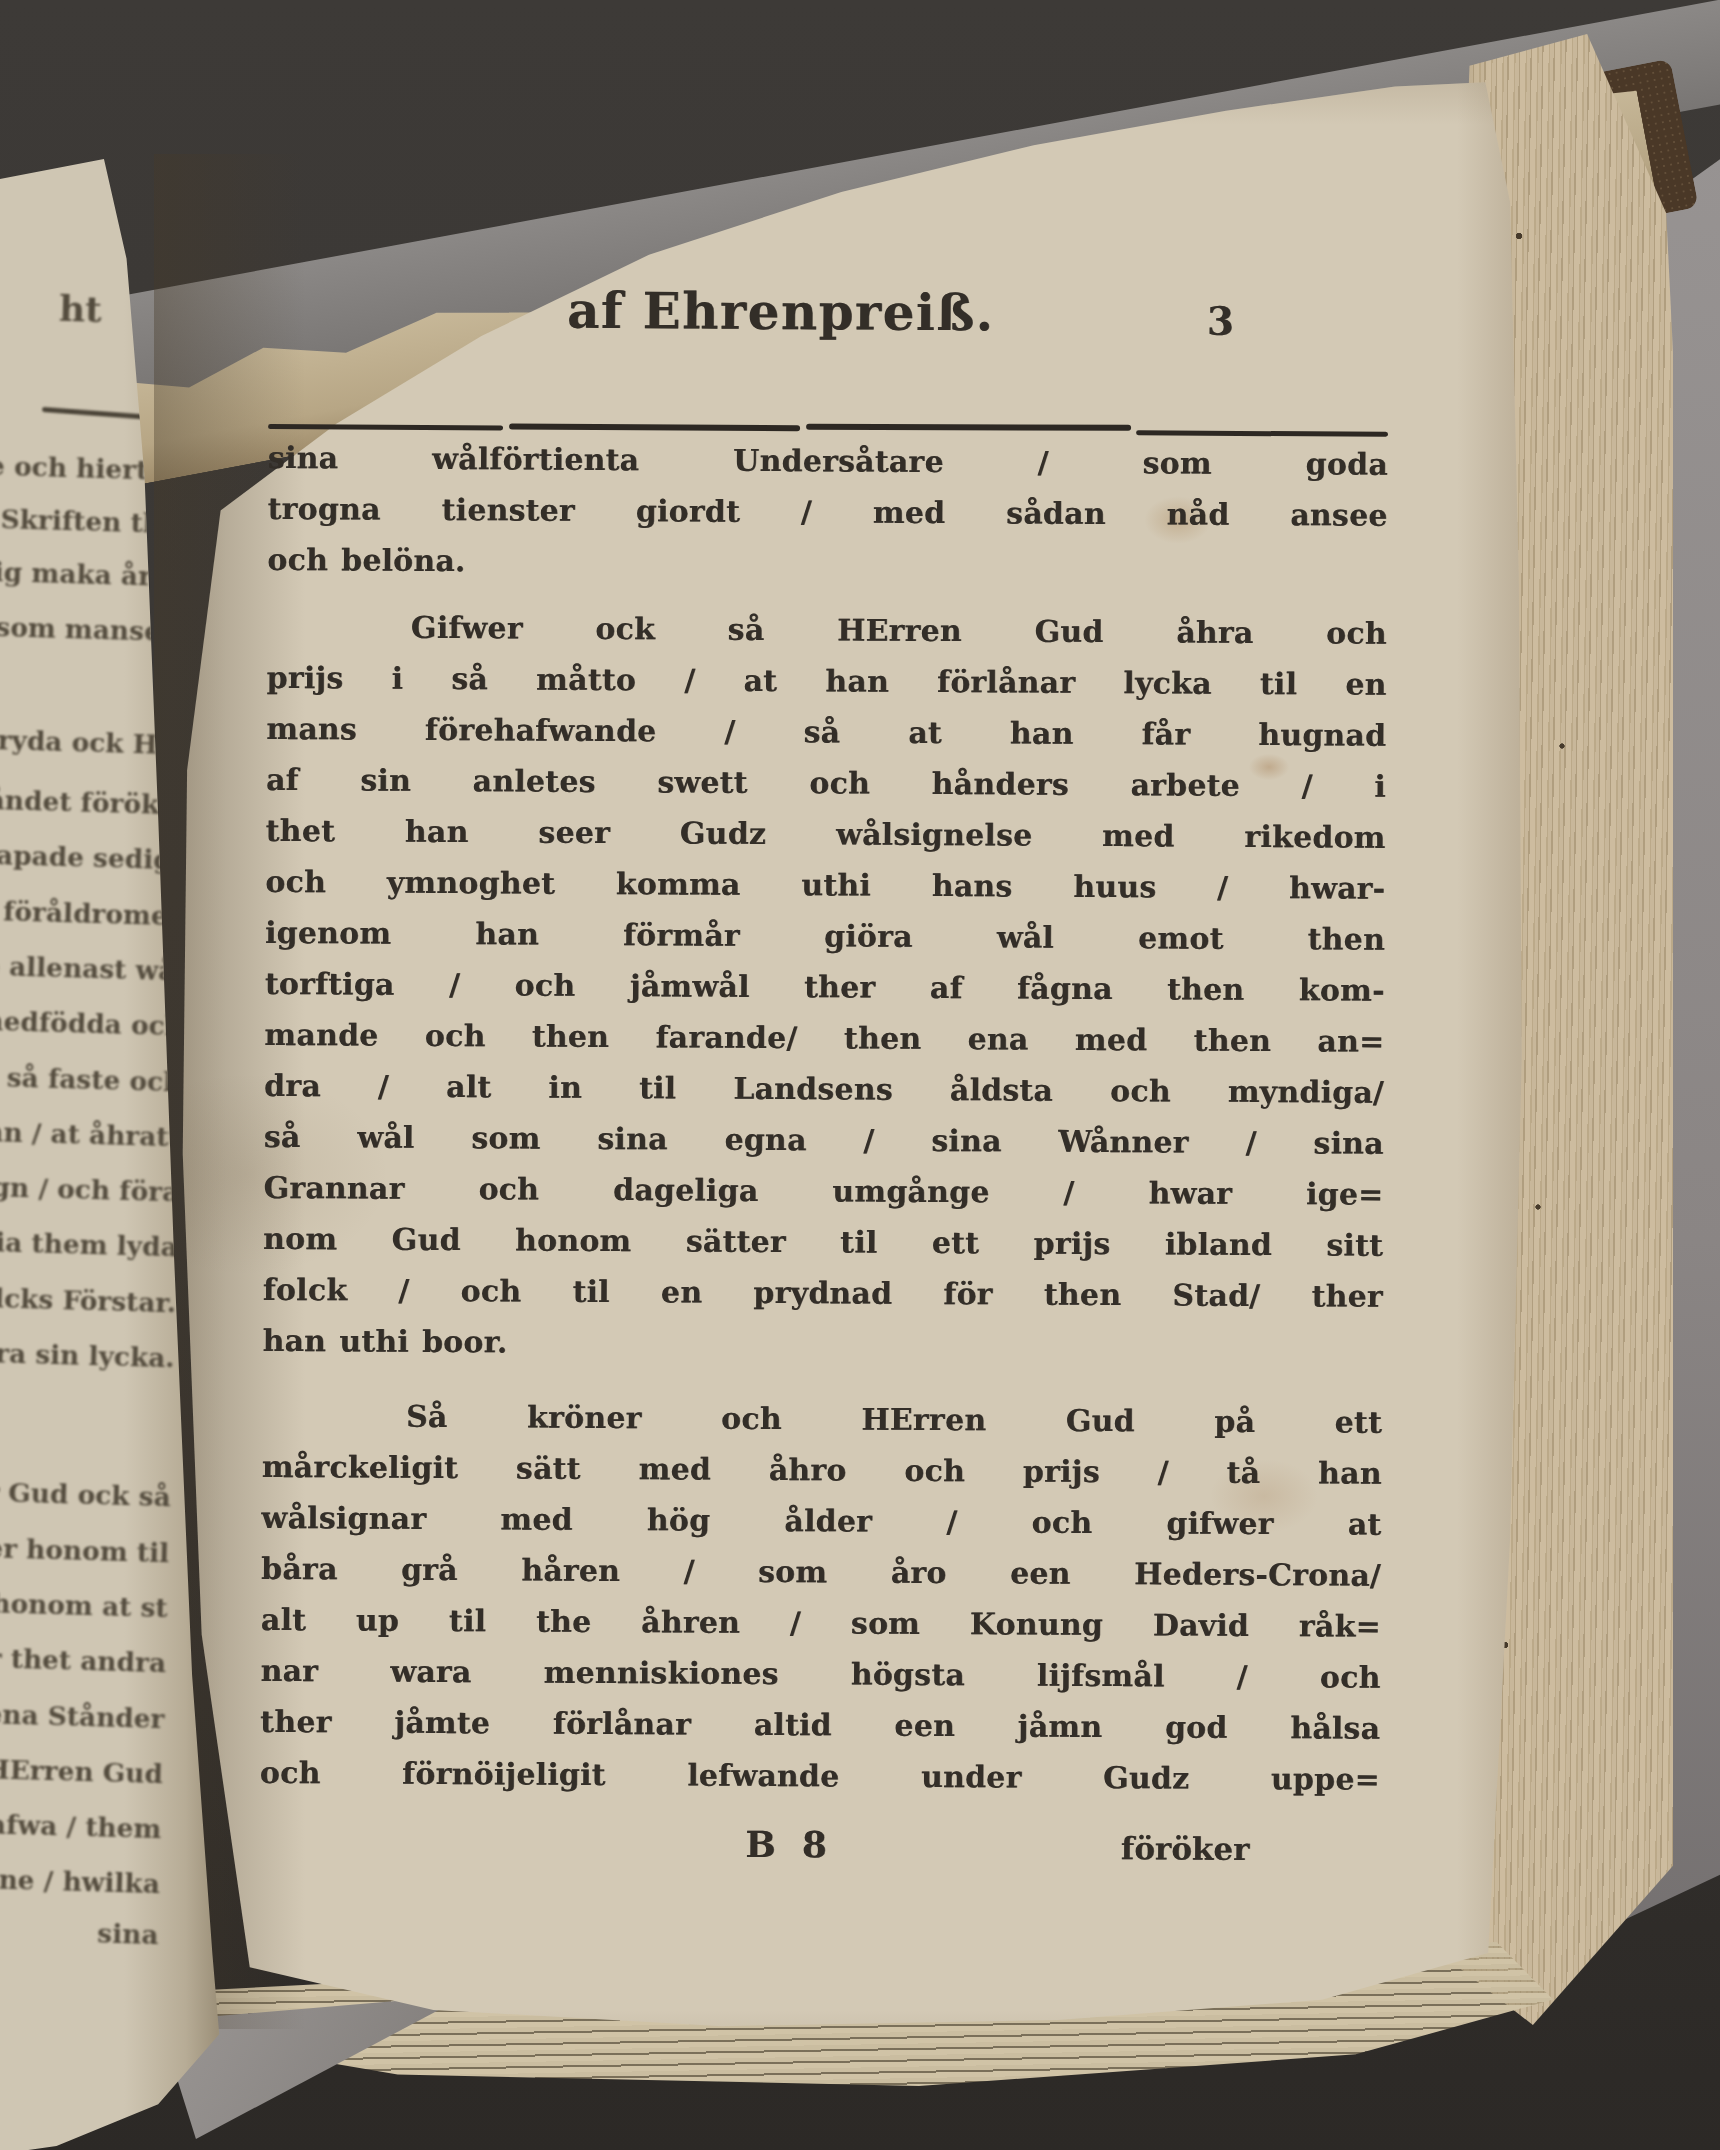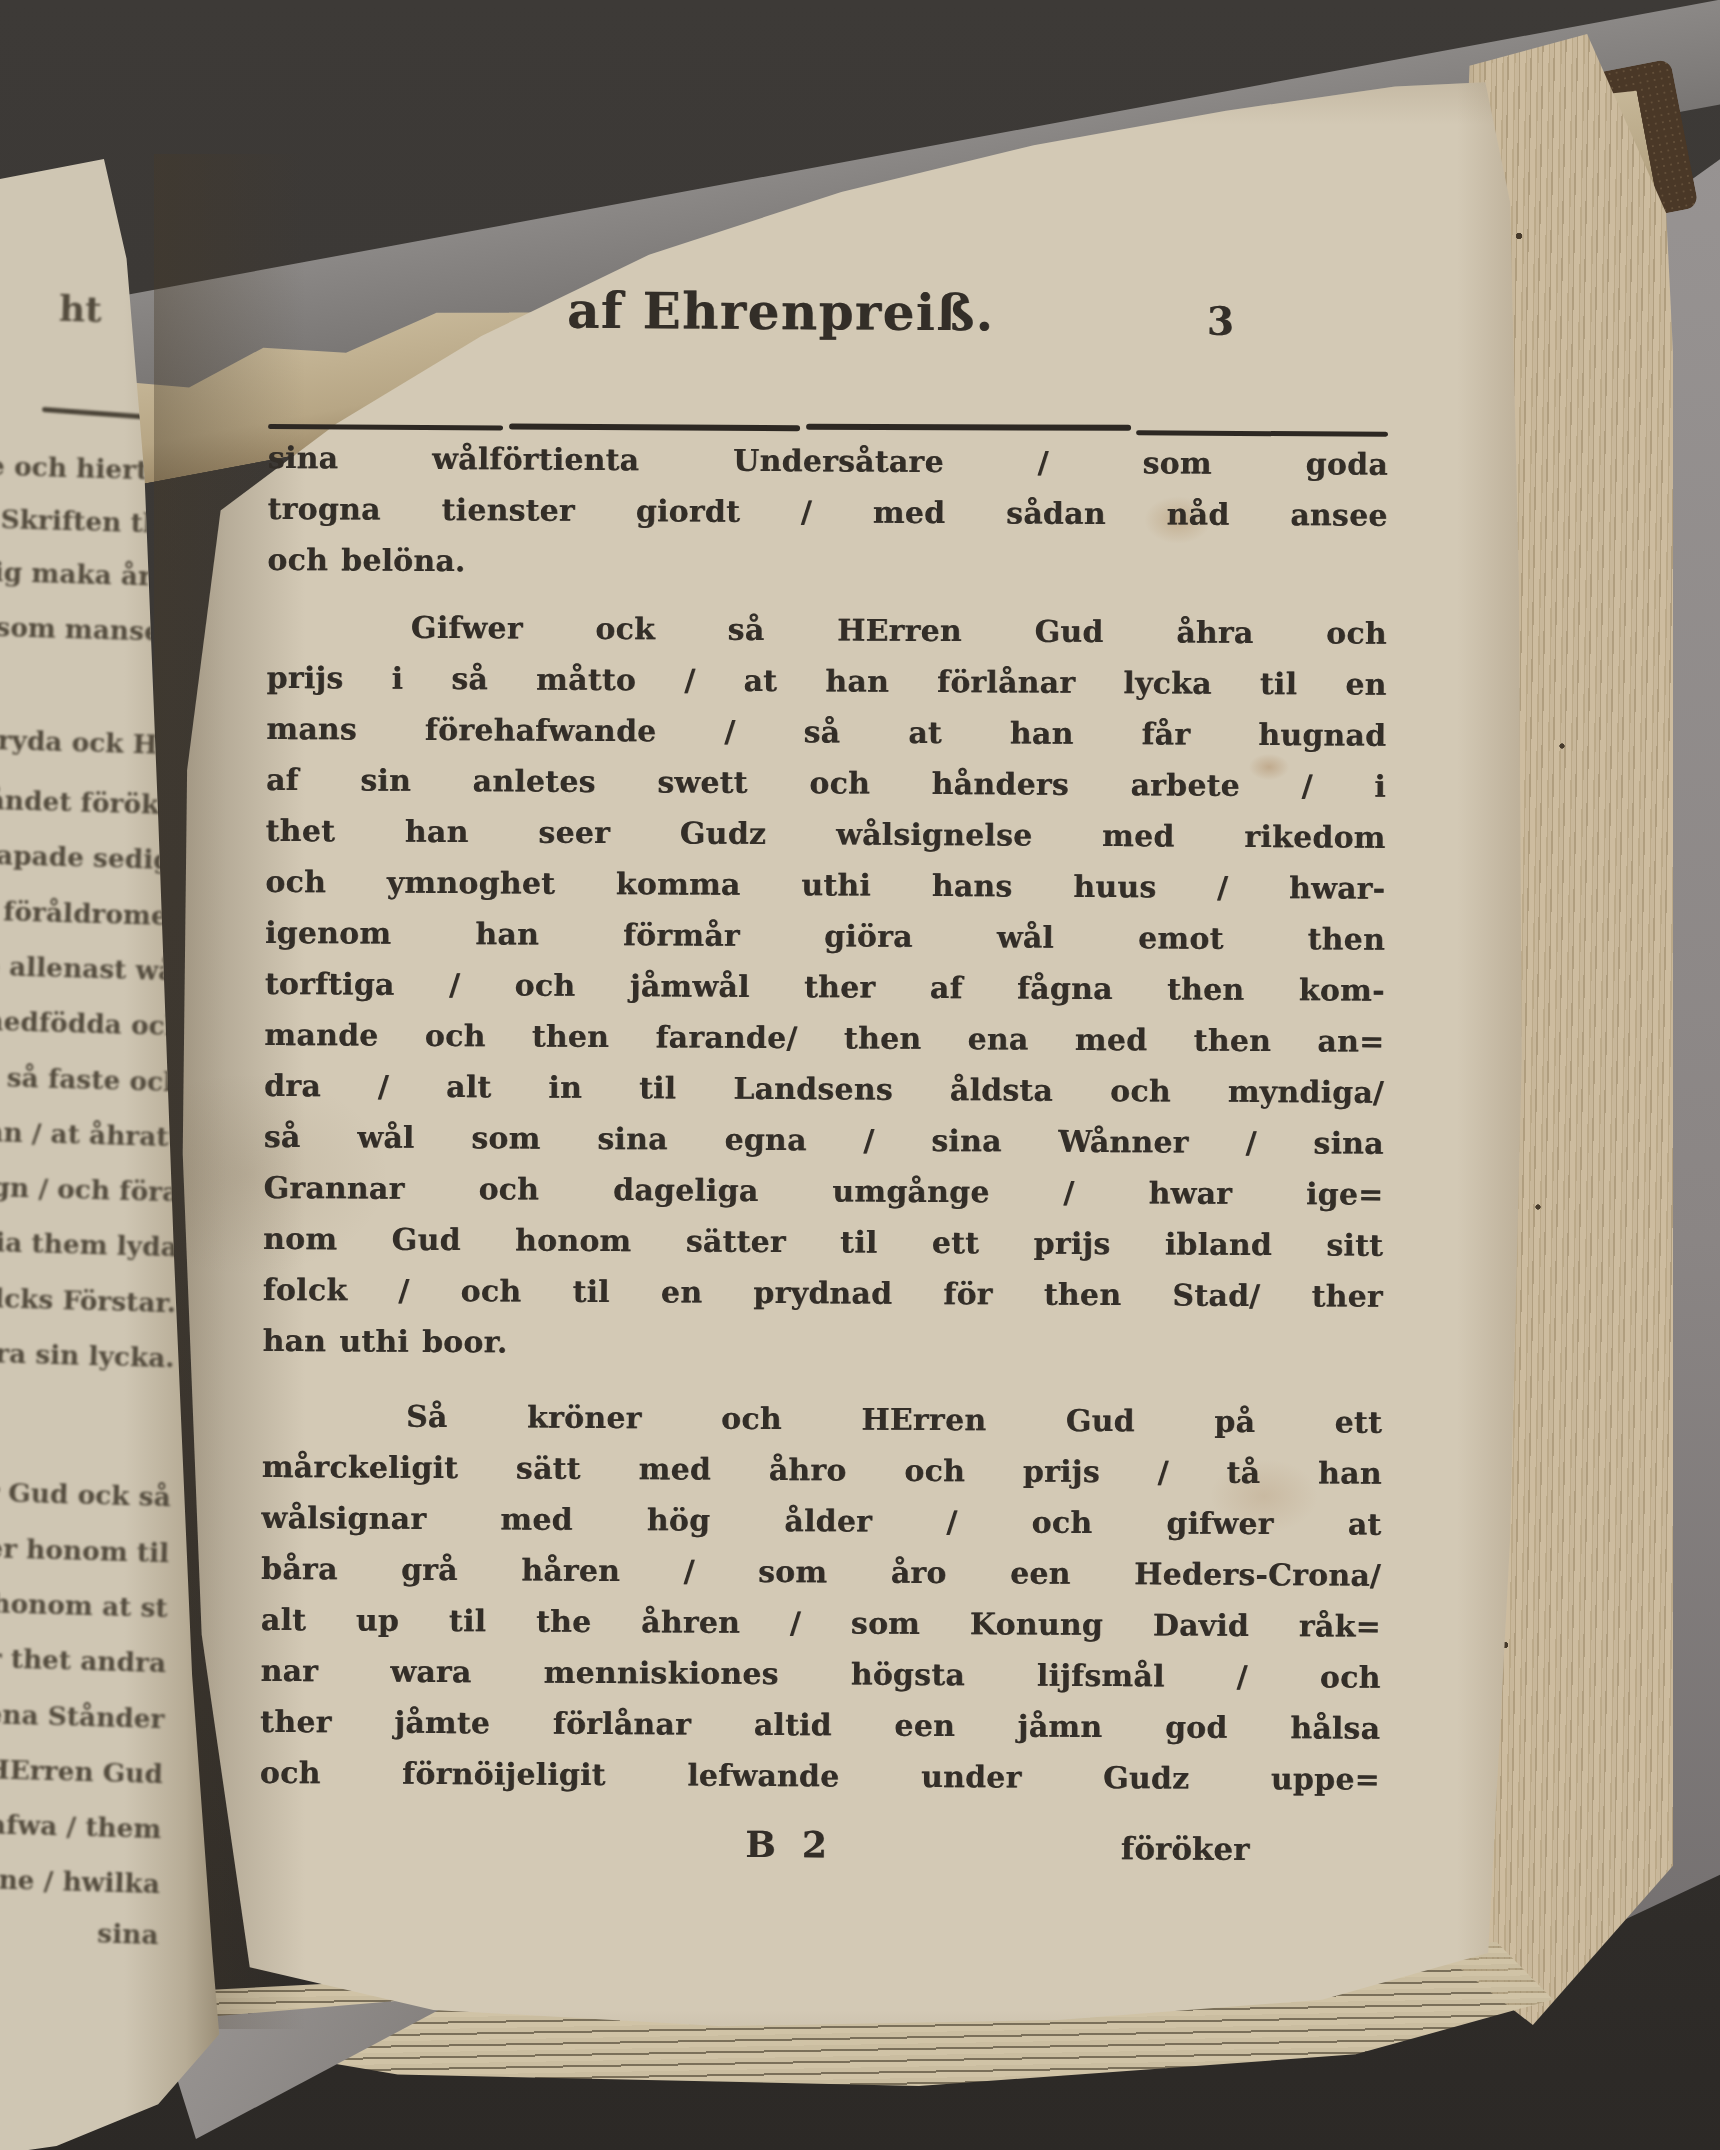--- a/index.html
+++ b/index.html
@@ -141,21 +141,21 @@
       <div class="ln j ind">Så kröner och HErren Gud på ett</div>
       <div class="ln j">mårckeligit sätt med åhro och prijs / tå han</div>
       <div class="ln j">wålsignar med hög ålder / och gifwer at</div>
       <div class="ln j">båra grå håren / som åro een Heders-Crona/</div>
       <div class="ln j">alt up til the åhren / som Konung David råk=</div>
       <div class="ln j">nar wara menniskiones högsta lijfsmål / och</div>
       <div class="ln j">ther jåmte förlånar altid een jåmn god hålsa</div>
       <div class="ln j">och förnöijeligit lefwande under Gudz uppe=</div>
     </div>
     <div class="sig-row">
-      <span class="sig-mark">B 2</span>
+      <span class="sig-mark">B 8</span>
       <span class="catchword">föröker</span>
     </div>
   </div>
 </div>
 
 <div class="verso">
   <div class="verso-inner">
     <div class="frag-head">ht</div>
     <div class="vrule"></div>
     <div class="frag" style="top:291px">l nöije och hiertans</div>

